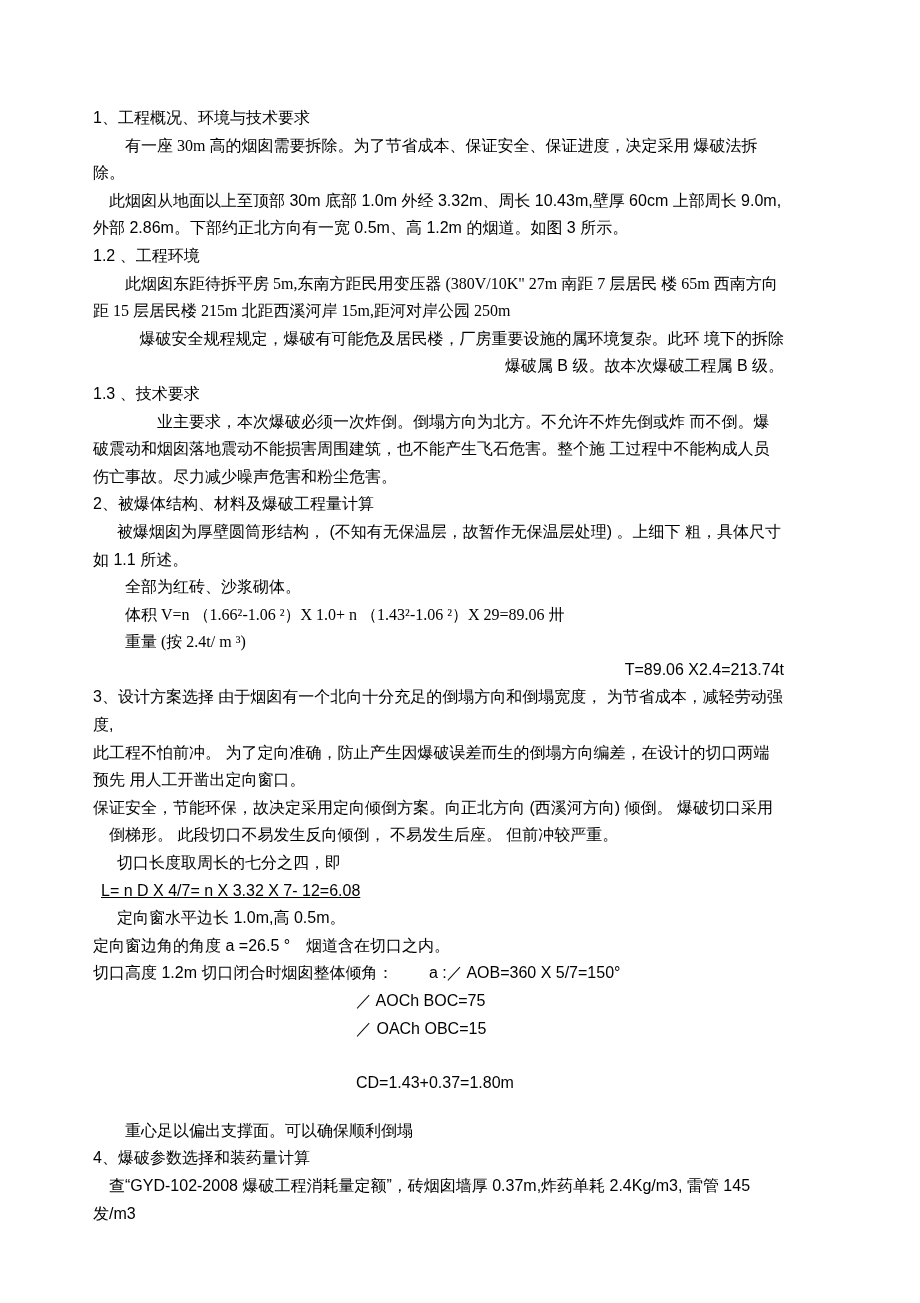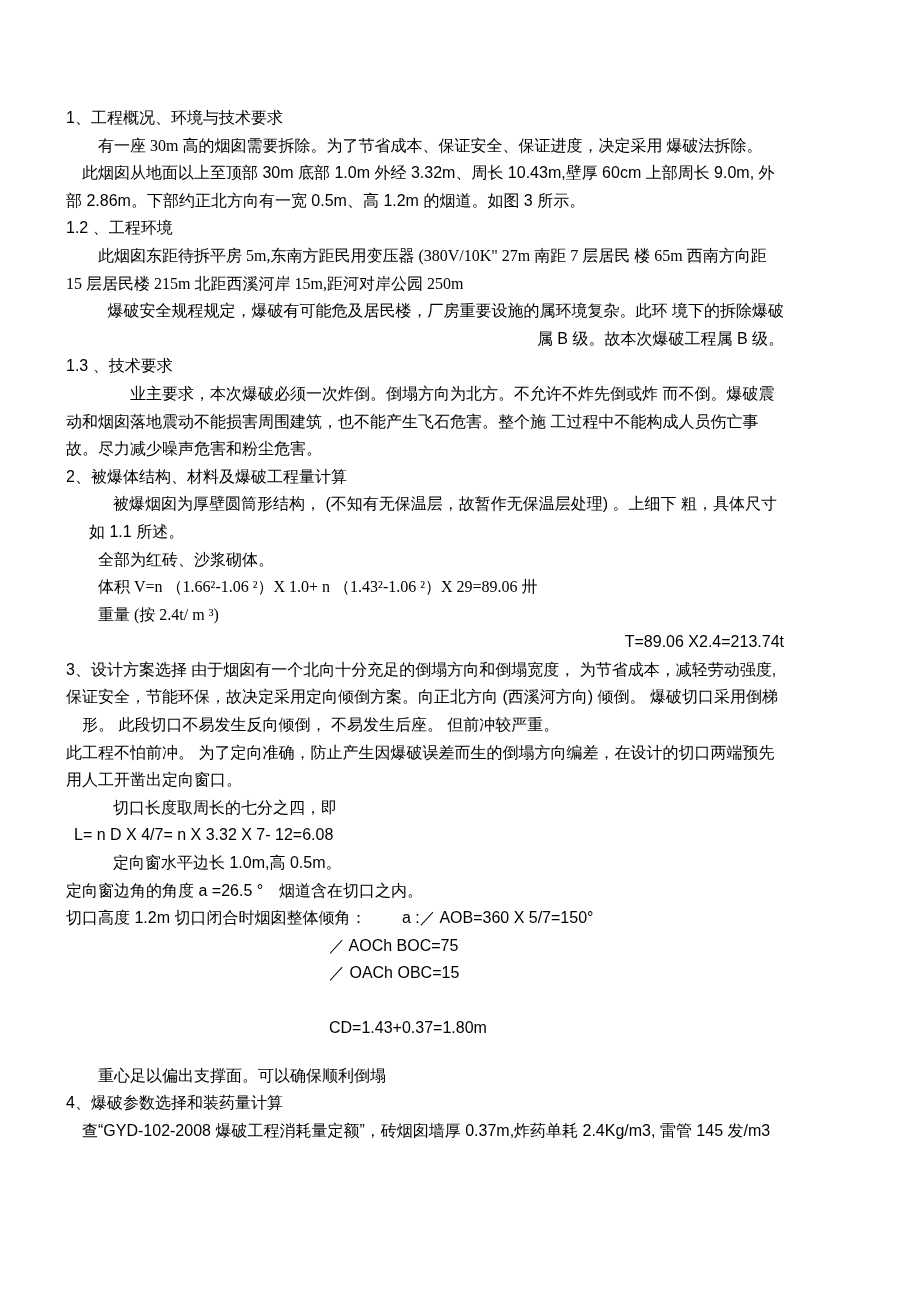--- a/index.html
+++ b/index.html
@@ -6,33 +6,33 @@
     margin: 0;
     padding: 0;
     background: #ffffff;
   }
   .page {
     width: 884px;
     min-height: 1303px;
     box-sizing: border-box;
     background: #ffffff;
     color: #000000;
-    padding: 104px 100px 60px 66px;
+    padding: 104px 100px 60px 93px;
     font-family: "Liberation Sans", sans-serif;
     font-size: 16px;
     line-height: 27.6px;
   }
   .para {
     margin: 0;
     white-space: pre-wrap;
     word-break: break-word;
   }
-  .ind-05 { text-indent: 0.5em; }
+  .ind-05 { text-indent: 0.5em; text-decoration: underline; }
   .ind-1  { text-indent: 1em; }
-  .ind-15 { text-indent: 1.5em; margin-left: 23px; }
+  .ind-15 { text-indent: 1.5em; }
   .ind-2  { text-indent: 2em; font-family: Liberation Serif, serif; }
   .ind-25 { text-indent: 2.5em; text-align: right; }
   .ind-4  { text-indent: 4em; }
   .hang-1 { padding-left: 1em; text-indent: -1em; }
   .mid    { padding-left: 263px; }
   .gap-lg { margin-top: 27px; }
   .gap-md { margin-top: 20px; }
 </style>
 </head>
 <body>
@@ -46,22 +46,22 @@
   <p class="para ind-25">爆破安全规程规定，爆破有可能危及居民楼，厂房重要设施的属环境复杂。此环 境下的拆除爆破属 B 级。故本次爆破工程属 B 级。</p>
   <p class="para">1.3 、技术要求</p>
   <p class="para ind-4">业主要求，本次爆破必须一次炸倒。倒塌方向为北方。不允许不炸先倒或炸 而不倒。爆破震动和烟囱落地震动不能损害周围建筑，也不能产生飞石危害。整个施 工过程中不能构成人员伤亡事故。尽力减少噪声危害和粉尘危害。</p>
   <p class="para">2、被爆体结构、材料及爆破工程量计算</p>
   <p class="para ind-15">被爆烟囱为厚壁圆筒形结构， (不知有无保温层，故暂作无保温层处理) 。上细下 粗，具体尺寸如 1.1 所述。</p>
   <p class="para ind-2">全部为红砖、沙浆砌体。</p>
   <p class="para ind-2">体积 V=n （1.66²-1.06 ²）X 1.0+ n （1.43²-1.06 ²）X 29=89.06 卅</p>
   <p class="para ind-2">重量 (按 2.4t/ m ³)</p>
   <p class="para ind-25">T=89.06 X2.4=213.74t</p>
   <p class="para">3、设计方案选择 由于烟囱有一个北向十分充足的倒塌方向和倒塌宽度， 为节省成本，减轻劳动强度,</p>
+  <p class="para">此工程不怕前冲。 为了定向准确，防止产生因爆破误差而生的倒塌方向编差，在设计的切口两端预先 用人工开凿出定向窗口。</p>
   <p class="para hang-1">保证安全，节能环保，故决定采用定向倾倒方案。向正北方向 (西溪河方向) 倾倒。 爆破切口采用倒梯形。 此段切口不易发生反向倾倒， 不易发生后座。 但前冲较严重。</p>
-  <p class="para">此工程不怕前冲。 为了定向准确，防止产生因爆破误差而生的倒塌方向编差，在设计的切口两端预先 用人工开凿出定向窗口。</p>
   <p class="para ind-15">切口长度取周长的七分之四，即</p>
   <p class="para ind-05">L= n D X 4/7= n X 3.32 X 7- 12=6.08</p>
   <p class="para ind-15">定向窗水平边长 1.0m,高 0.5m。</p>
   <p class="para">定向窗边角的角度 a =26.5 °　烟道含在切口之内。</p>
   <p class="para">切口高度 1.2m 切口闭合时烟囱整体倾角：        a :／ AOB=360 X 5/7=150°</p>
   <p class="para mid">／ AOCh BOC=75</p>
   <p class="para mid">／ OACh OBC=15</p>
   <p class="para mid gap-lg">CD=1.43+0.37=1.80m</p>
   <p class="para ind-2 gap-md">重心足以偏出支撑面。可以确保顺利倒塌</p>
   <p class="para">4、爆破参数选择和装药量计算</p>

